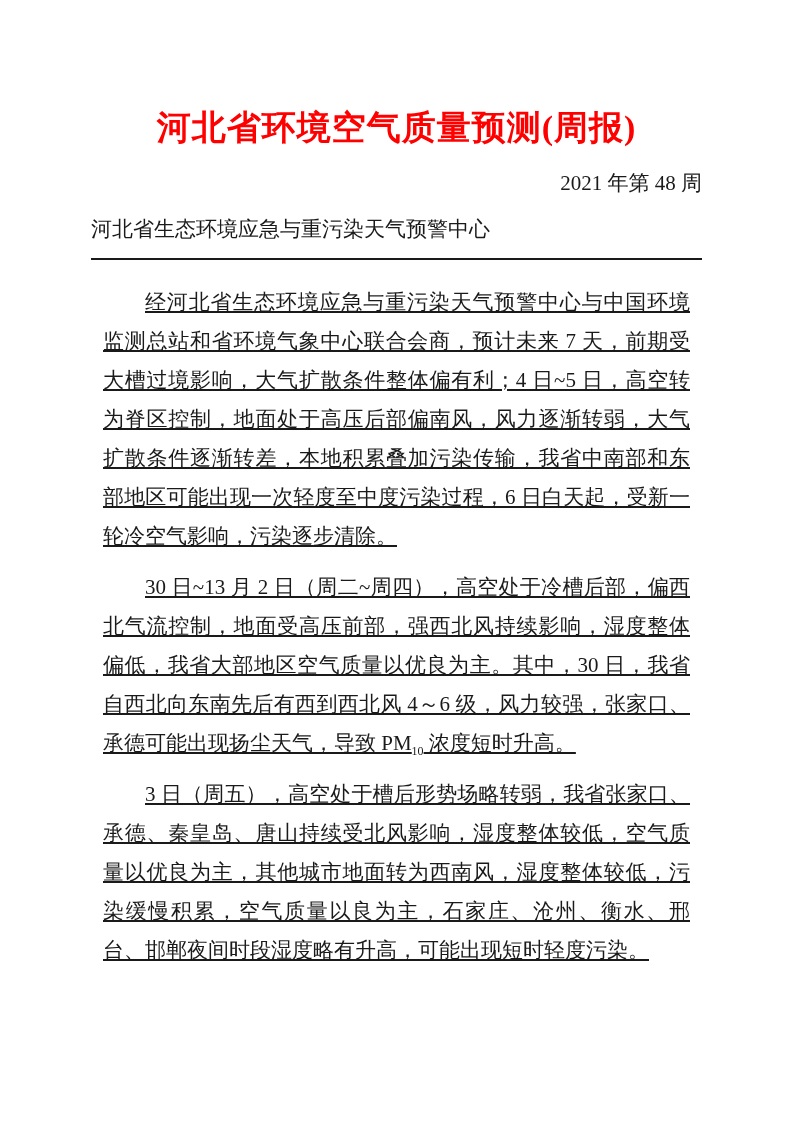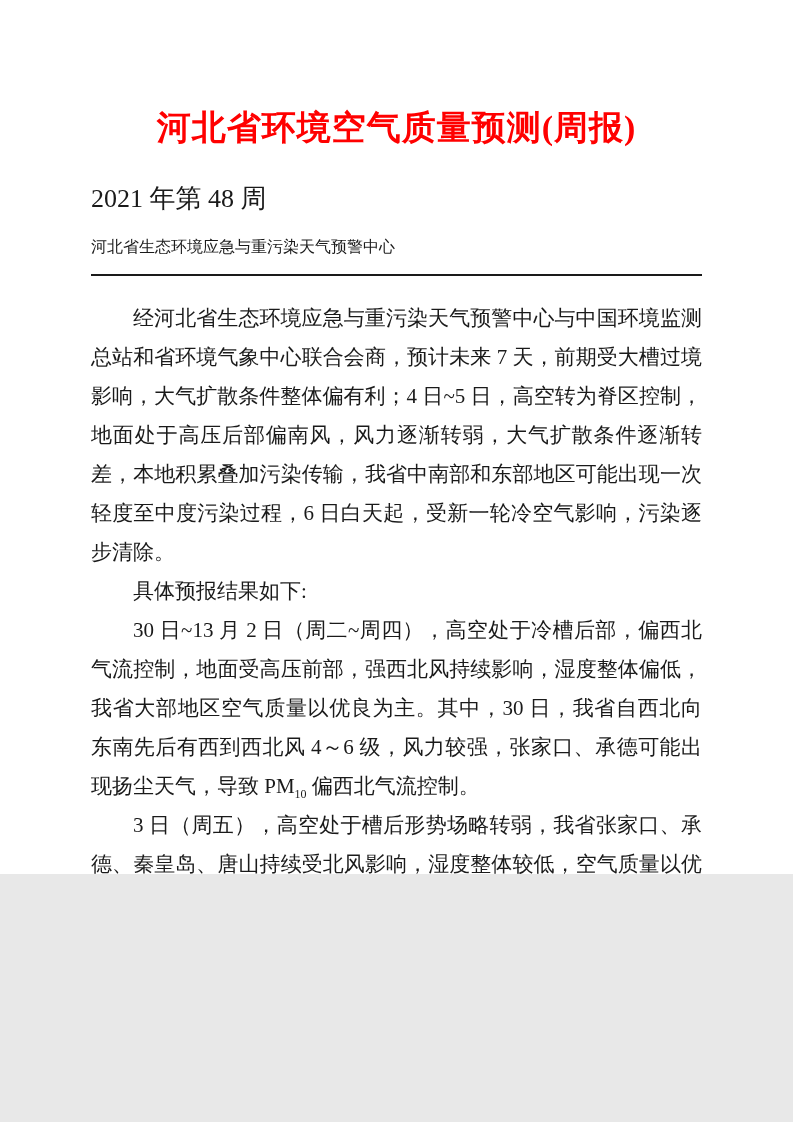--- a/index.html
+++ b/index.html
@@ -3,68 +3,70 @@
 <meta charset="utf-8">
 <style>
   html, body {
     margin: 0;
     padding: 0;
     background: #e8e8e8;
   }
   .page {
     position: relative;
     width: 793px;
-    height: 874px;
+    height: 1122px;
     margin: 0 auto;
     background: #ffffff;
     overflow: hidden;
     font-family: "Liberation Serif", serif;
     color: #1a1a1a;
   }
   .content {
     padding: 0 91px;
   }
   .doc-title {
     margin: 0;
     padding-top: 104px;
     font-size: 34px;
     line-height: 48px;
     font-weight: bold;
     color: #ff0000;
     text-align: center;
     letter-spacing: 1px;
   }
   .doc-subtitle {
-    margin-top: 32px;
-    font-size: 26px;
+    margin-top: 16px;
+    font-size: 21px;
     line-height: 30px;
-    text-align: left;
+    text-align: right;
   }
   .issuer-row {
     margin-top: 18px;
     display: flex;
     justify-content: space-between;
     align-items: baseline;
-    font-size: 16px;
+    font-size: 21px;
     line-height: 30px;
+    font-family: Liberation Mono, monospace;
   }
   .divider {
     margin-top: 12px;
     border: none;
     border-top: 2px solid #1a1a1a;
   }
   .body-text {
     margin-top: 23px;
   }
   .body-text p {
-    margin: 0;
+    margin: 12px;
     font-size: 21px;
     line-height: 39px;
     text-align: justify;
     text-indent: 2em;
+    text-decoration: underline;
   }
   .body-text sub {
     font-size: 12px;
     line-height: 0;
   }
 </style>
 </head>
 <body>
 
 <div class="page">
@@ -77,21 +79,20 @@
     <div class="issuer-row">
       <span>河北省生态环境应急与重污染天气预警中心</span>
     </div>
 
     <hr class="divider">
 
     <div class="body-text">
 
       <p>经河北省生态环境应急与重污染天气预警中心与中国环境监测总站和省环境气象中心联合会商，预计未来 7 天，前期受大槽过境影响，大气扩散条件整体偏有利；4 日~5 日，高空转为脊区控制，地面处于高压后部偏南风，风力逐渐转弱，大气扩散条件逐渐转差，本地积累叠加污染传输，我省中南部和东部地区可能出现一次轻度至中度污染过程，6 日白天起，受新一轮冷空气影响，污染逐步清除。</p>
 
-      <p>具体预报结果如下:</p>
 
-      <p><span>30 日~13 月 2 日（周二~周四），高空处于冷槽后部，偏西北气流控制，地面受高压前部，强西北风持续影响，湿度整体偏低，我省大部地区空气质量以优良为主。其中，30 日，我省自西北向东南先后有西到西北风 4～6 级，风力较强，张家口、承德可能出现扬尘天气，导致 PM</span><sub>10</sub><span> 偏西北气流控制。</span></p>
+      <p><span>30 日~13 月 2 日（周二~周四），高空处于冷槽后部，偏西北气流控制，地面受高压前部，强西北风持续影响，湿度整体偏低，我省大部地区空气质量以优良为主。其中，30 日，我省自西北向东南先后有西到西北风 4～6 级，风力较强，张家口、承德可能出现扬尘天气，导致 PM</span><sub>10</sub><span> 浓度短时升高。</span></p>
 
       <p>3 日（周五），高空处于槽后形势场略转弱，我省张家口、承德、秦皇岛、唐山持续受北风影响，湿度整体较低，空气质量以优良为主，其他城市地面转为西南风，湿度整体较低，污染缓慢积累，空气质量以良为主，石家庄、沧州、衡水、邢台、邯郸夜间时段湿度略有升高，可能出现短时轻度污染。</p>
 
     </div>
   </div>
 </div>
 
 </body></html>

